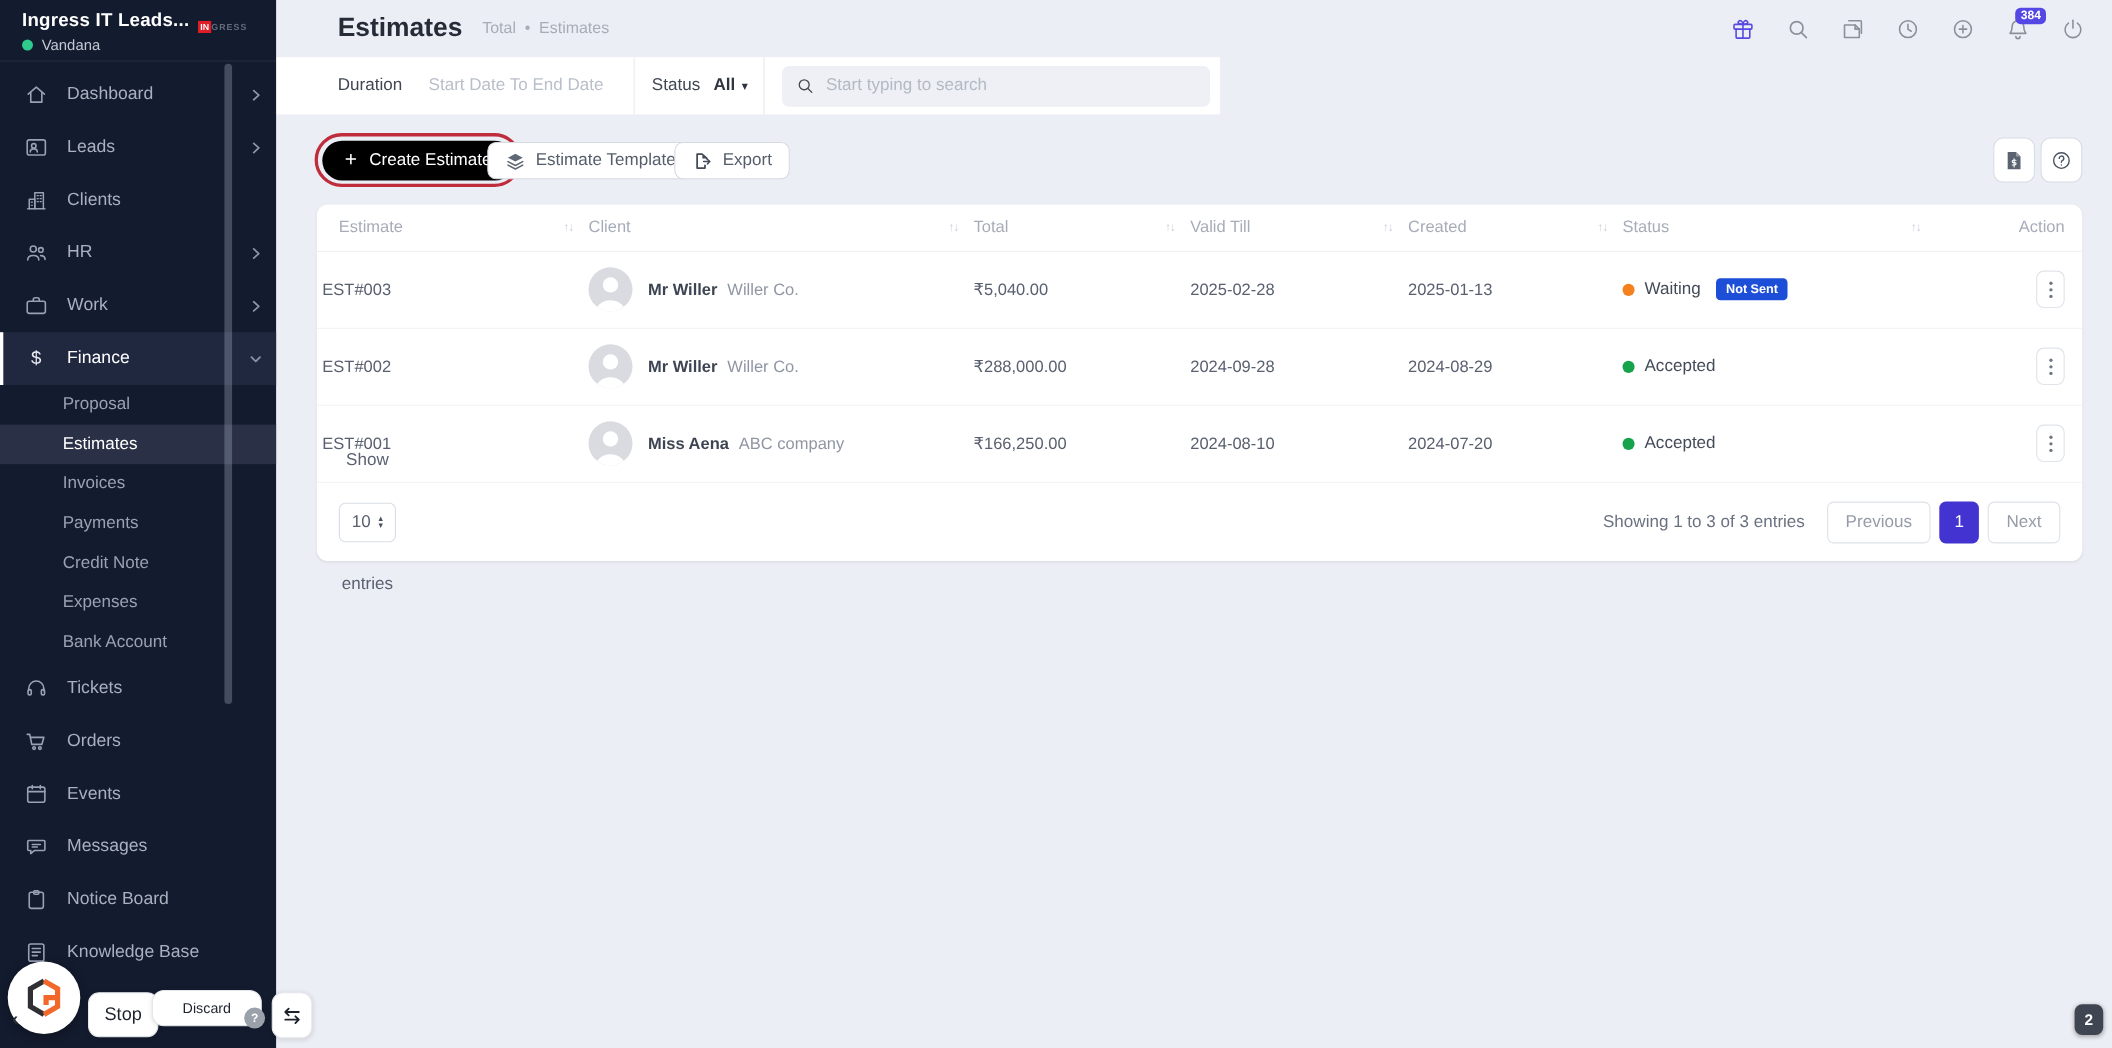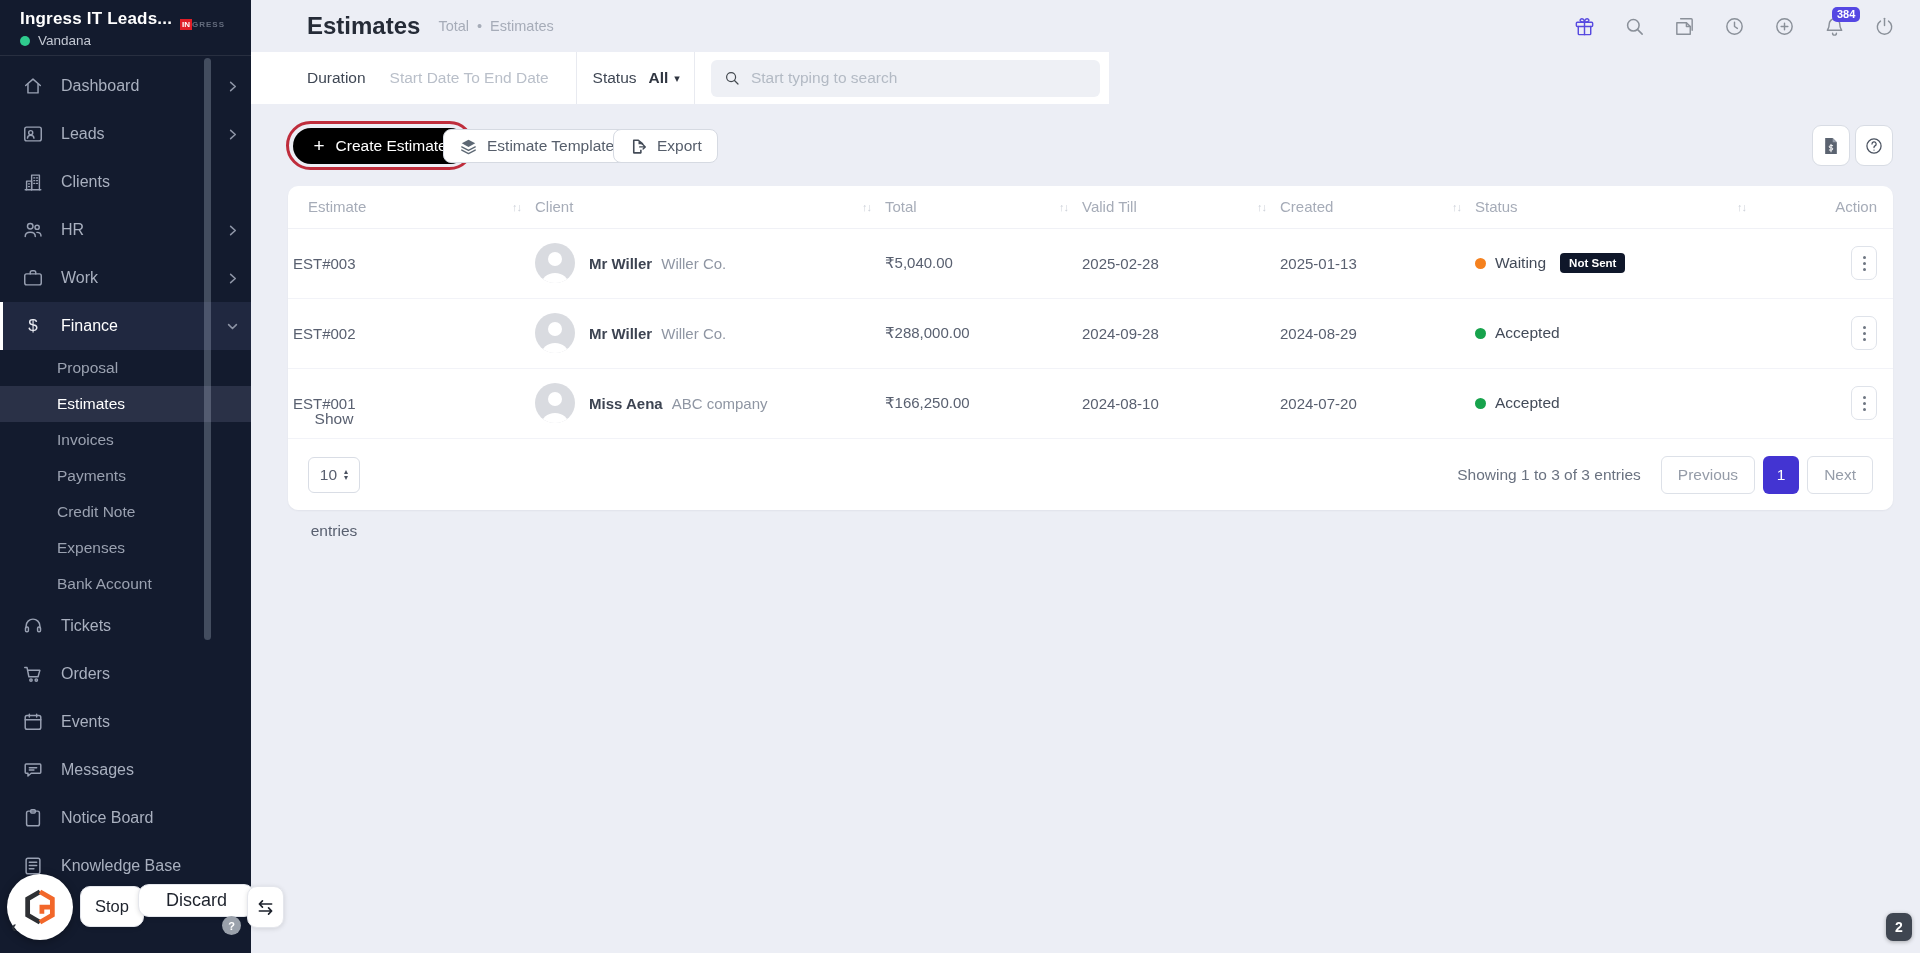--- a/index.html
+++ b/index.html
@@ -73,40 +73,40 @@
   td { font-size:15px; color:#596070; vertical-align:middle; }
   td:first-child { padding-left:5px; }
   .client-cell { display:flex; align-items:center; gap:14px; }
   .avatar { width:40px; height:40px; border-radius:50%; background:#d9dbe0; overflow:hidden; flex:0 0 40px; }
   .client-lines { display:flex; flex-direction:row; gap:9px; }
   .cname { font-weight:700; color:#3d4452; }
   .ccomp { color:#8f96a3; }
   .status-cell { display:flex; align-items:center; gap:9px; }
   .sdot { width:11px; height:11px; border-radius:50%; }
   .slabel { color:#434b59; font-size:15.5px; }
-  .sbadge { margin-left:5px; background:#0f172a; color:#fff; font-size:11.5px; font-weight:700; padding:4px 9px; border-radius:4px; }
+  .sbadge { margin-left:5px; background:#1d4ed8; color:#fff; font-size:11.5px; font-weight:700; padding:4px 9px; border-radius:4px; }
   .action-cell { display:flex; justify-content:flex-end; padding-right:16px; }
   .kebab { width:26px; height:34px; border:1px solid #dfe3ea; border-radius:7px; background:#fff; display:flex; flex-direction:column; align-items:center; justify-content:center; gap:3px; cursor:pointer; }
   .kdot { width:3px; height:3px; border-radius:50%; background:#6e7682; }
 
   .pager { height:72px; display:flex; align-items:center; justify-content:space-between; padding:0 20px; }
   .pg-left { display:flex; align-items:center; gap:29px; font-size:15.5px; color:#596070;flex-direction:column; }
   .pp-select { width:52px; height:36px; border:1px solid #d9dde5; border-radius:6px; display:flex; align-items:center; justify-content:center; gap:7px; cursor:pointer; background:#fff; }
   .stepper { display:flex; flex-direction:column; font-size:8px; line-height:6px; color:#4a5160; }
   .pg-right { display:flex; align-items:center; gap:8px; }
   .pg-summary { font-size:15.5px; color:#6a7280; margin-right:12px; }
   .pg-btn { height:38px; background:#fff; border:1px solid #dde1e8; border-radius:6px; color:#959ca8; font-size:15.5px; font-family:inherit; padding:0 16px; cursor:pointer; }
   .pg-page { width:36px; height:38px; background:#4334d2; border:none; border-radius:6px; color:#fff; font-size:15.5px; font-family:inherit; cursor:pointer; }
 
   
   .logo-circle { position:absolute; left:7px; top:874px; width:66px; height:66px; background:#fff; border-radius:50%; box-shadow:0 2px 10px rgba(0,0,0,.3); display:flex; align-items:center; justify-content:center; z-index:10; }
   .collapse-chev { position:absolute; left:11px; top:917px; z-index:11; font-size:17px; font-weight:700; color:#2a2f38; }
-  .f-btn { position:absolute; background:#fff; border:1px solid #e4e6ec; box-shadow:0 1px 5px rgba(0,0,0,.12); color:#1d222c; font-family:inherit; display:flex; align-items:center; justify-content:center; cursor:pointer; z-index:10; }
+  .f-btn { position:absolute; background:#fff; border:1px solid #e4e6ec; box-shadow:0 1px 5px rgba(0,0,0,.12); color:#1d222c; font-family:inherit; display:flex; align-items:center; justify-content:center; cursor:pointer; z-index:10;margin-top:16px; }
   .f-stop { left:80px; top:886px; height:41px; padding:0 14px; border-radius:10px; font-size:16.5px; }
-  .f-discard { left:138px; top:884px; height:33px; padding:0 27px; border-radius:11px; font-size:18px; }
+  .f-discard { left:138px; top:884px; height:33px; padding:0 27px; border-radius:11px; font-size:13px; }
   .f-swap { left:247px; top:886px; width:37px; height:42px; border-radius:10px; }
   .f-swap .ic { width:21px; height:21px; }
   .help-dot { position:absolute; left:222px; top:916px; width:19px; height:19px; border-radius:50%; background:#9aa1ab; color:#fff; font-size:11px; font-weight:700; display:flex; align-items:center; justify-content:center; z-index:11; }
   .corner-badge { position:absolute; left:1886px; top:913px; width:26px; height:28px; background:#3f4651; border-radius:7px; color:#fff; font-size:14px; font-weight:700; display:flex; align-items:center; justify-content:center; box-shadow:0 1px 4px rgba(0,0,0,.3); z-index:10; }
 </style>
 </head>
 <body>
 
 <div class="sidebar">
   <div class="s-head">

